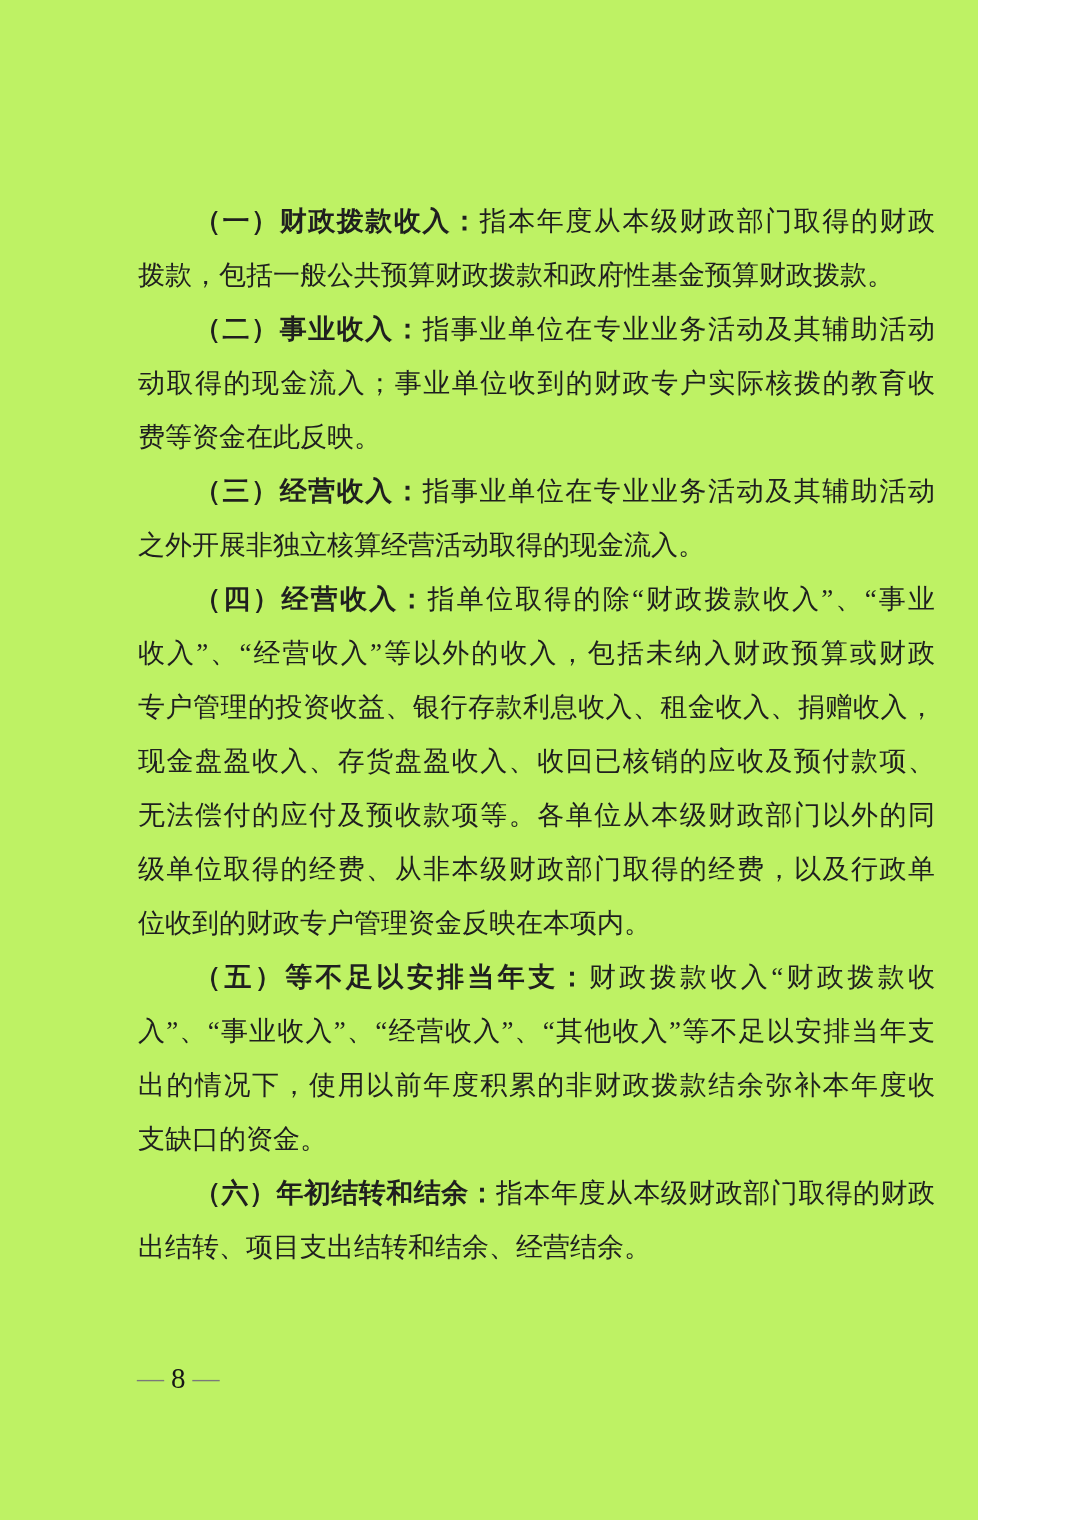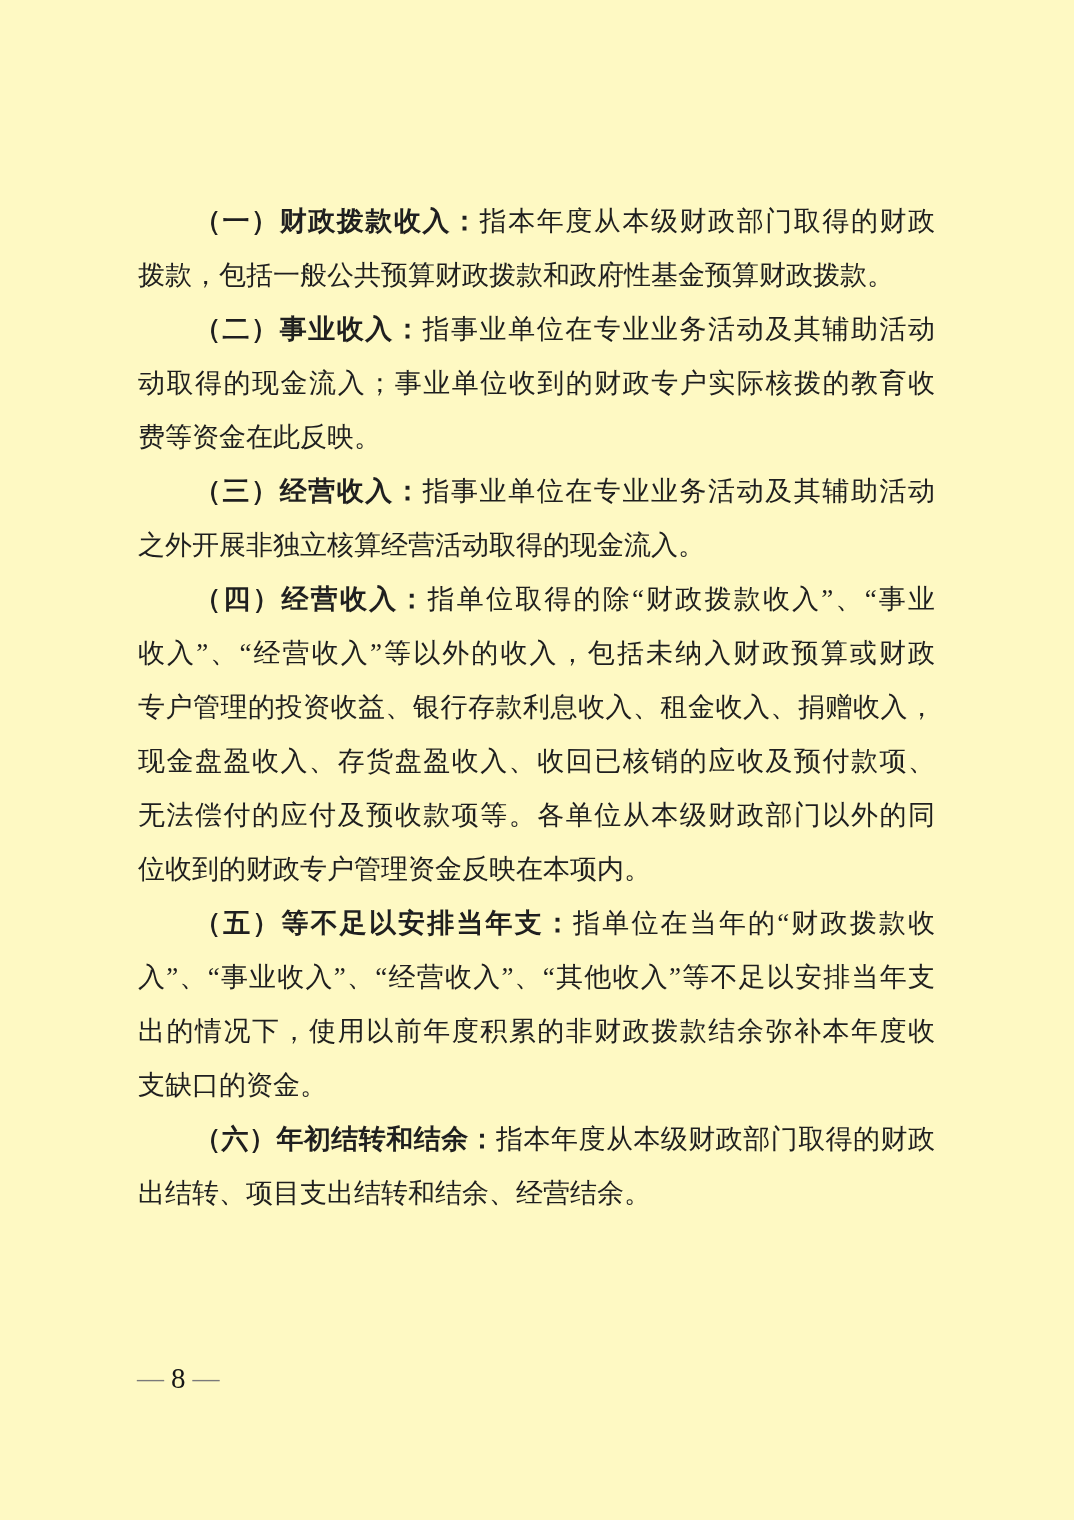--- a/index.html
+++ b/index.html
@@ -2,23 +2,23 @@
 <html lang="zh"><head>
 <meta charset="utf-8">
 <style>
   html, body {
     margin: 0;
     padding: 0;
     background: #ffffff;
   }
   .page {
     position: relative;
-    width: 1074px;
+    width: 978px;
     height: 1520px;
-    background: #fef9c3;
+    background: #bef264;
     overflow: hidden;
     font-family: "Liberation Serif", "DejaVu Serif", serif;
     text-decoration: underline;
   }
   .text-block {
     position: absolute;
     left: 138px;
     top: 194px;
     width: 797px;
     color: #1f1f1f;
@@ -89,25 +89,26 @@
       <div class="line line-first"><span class="head">（三）经营收入：</span><span>指事业单位在专业业务活动及其辅助活动</span></div>
       <div class="line line-last">之外开展非独立核算经营活动取得的现金流入。</div>
     </div>
 
     <div class="para">
       <div class="line line-first"><span class="head">（四）经营收入：</span><span>指单位取得的除“财政拨款收入”、“事业</span></div>
       <div class="line line-mid">收入”、“经营收入”等以外的收入，包括未纳入财政预算或财政</div>
       <div class="line line-mid">专户管理的投资收益、银行存款利息收入、租金收入、捐赠收入，</div>
       <div class="line line-mid">现金盘盈收入、存货盘盈收入、收回已核销的应收及预付款项、</div>
       <div class="line line-mid">无法偿付的应付及预收款项等。各单位从本级财政部门以外的同</div>
+      <div class="line line-mid">级单位取得的经费、从非本级财政部门取得的经费，以及行政单</div>
       <div class="line line-last">位收到的财政专户管理资金反映在本项内。</div>
     </div>
 
     <div class="para">
-      <div class="line line-first"><span class="head">（五）等不足以安排当年支：</span><span>指单位在当年的“财政拨款收</span></div>
+      <div class="line line-first"><span class="head">（五）等不足以安排当年支：</span><span>财政拨款收入“财政拨款收</span></div>
       <div class="line line-mid">入”、“事业收入”、“经营收入”、“其他收入”等不足以安排当年支</div>
       <div class="line line-mid">出的情况下，使用以前年度积累的非财政拨款结余弥补本年度收</div>
       <div class="line line-last">支缺口的资金。</div>
     </div>
 
     <div class="para">
       <div class="line line-first"><span class="head">（六）年初结转和结余：</span><span>指本年度从本级财政部门取得的财政</span></div>
       <div class="line line-last">出结转、项目支出结转和结余、经营结余。</div>
     </div>
 

